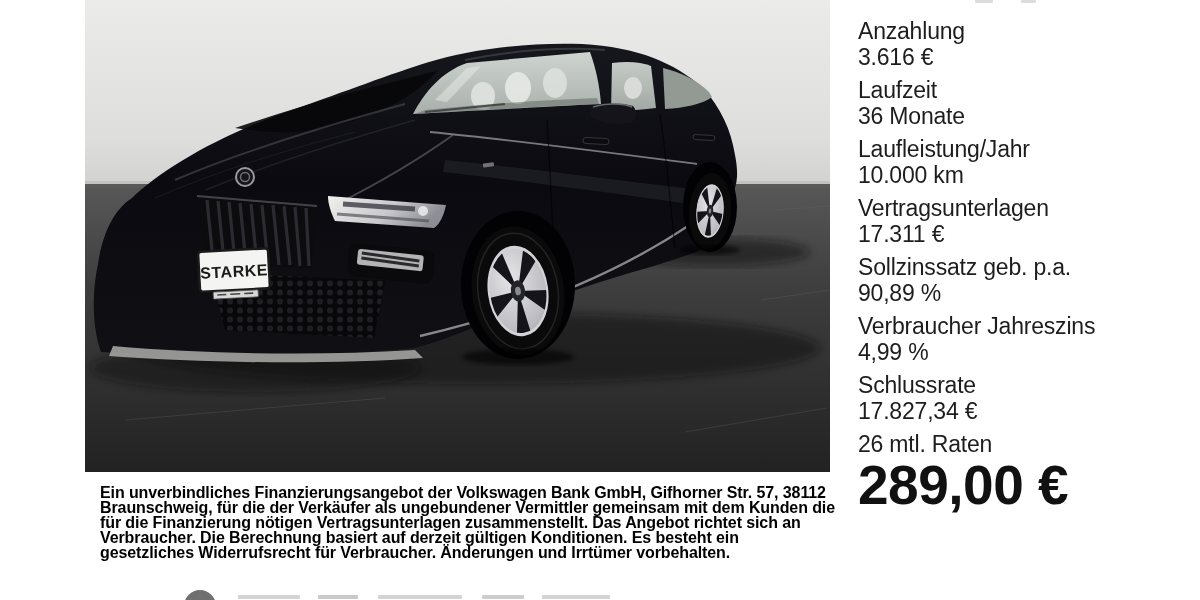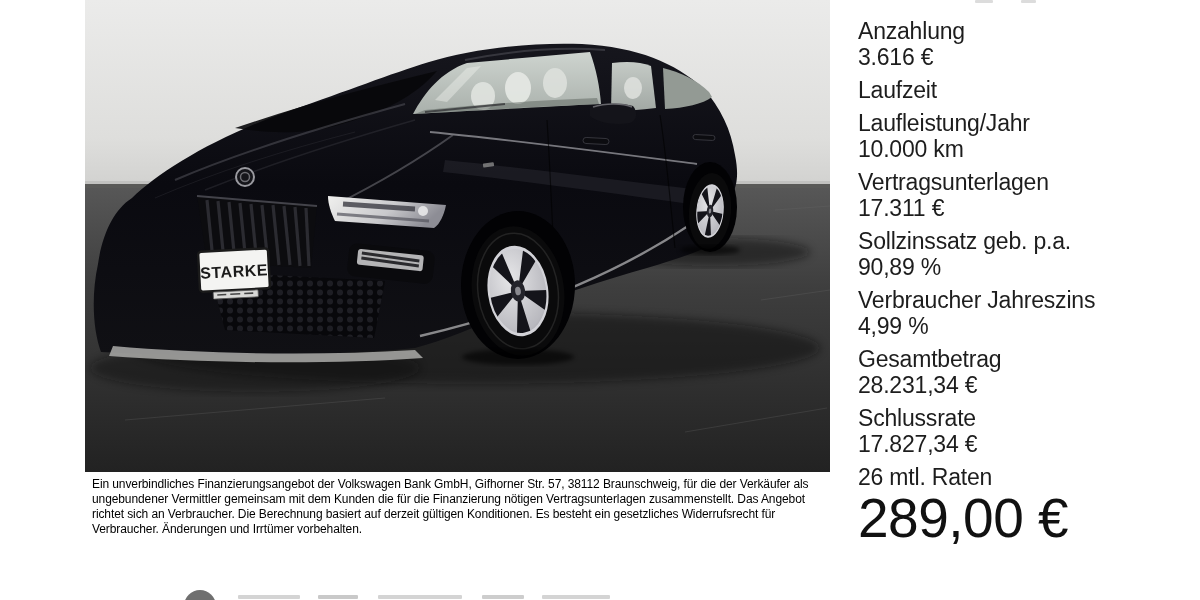--- a/index.html
+++ b/index.html
@@ -20,28 +20,28 @@
   .panel{
     position:absolute;left:858px;top:18px;width:338px;color:#1d1d1d;
   }
   .pair{margin-bottom:7px;}
   .flabel,.fvalue{
     font-size:23px;line-height:26px;font-weight:400;letter-spacing:-0.2px;
     white-space:nowrap;
   }
   .rate-label{font-size:23px;line-height:26px;font-weight:400;letter-spacing:-0.2px;}
   .rate-value{
-    font-size:55px;line-height:50px;font-weight:400;letter-spacing:-0.5px;
+    font-size:55px;line-height:50px;font-weight:700;letter-spacing:-0.5px;
     margin-top:3px;white-space:nowrap;color:#111;
   }
 
   
   .legal{
-    position:absolute;left:92px;top:477px;width:737px;margin:0;
-    font-size:12px;line-height:15px;font-weight:400;color:#000;
+    position:absolute;left:92px;top:477px;width:737px;margin:8px;
+    font-size:16px;line-height:15px;font-weight:700;color:#000;
     letter-spacing:-0.1px;
   }
 
   
   .footer-cut{
     position:absolute;left:180px;top:588px;width:460px;height:12px;
     overflow:hidden;opacity:.75;
   }
   .fc-circle{
     position:absolute;left:4px;top:2px;width:32px;height:32px;border-radius:50%;
@@ -274,40 +274,37 @@
       <span class="ta t2"></span>
   </div>
 
   <div class="panel">
     <div class="pair">
       <div class="flabel">Anzahlung</div>
       <div class="fvalue">3.616 €</div>
     </div>
     <div class="pair">
       <div class="flabel">Laufzeit</div>
+      <div class="fvalue">36 Monate</div>
     </div>
     <div class="pair">
       <div class="flabel">Laufleistung/Jahr</div>
       <div class="fvalue">10.000 km</div>
     </div>
     <div class="pair">
       <div class="flabel">Vertragsunterlagen</div>
       <div class="fvalue">17.311 €</div>
     </div>
     <div class="pair">
       <div class="flabel">Sollzinssatz geb. p.a.</div>
       <div class="fvalue">90,89 %</div>
     </div>
     <div class="pair">
       <div class="flabel">Verbraucher Jahreszins</div>
       <div class="fvalue">4,99 %</div>
-    </div>
-    <div class="pair">
-      <div class="flabel">Gesamtbetrag</div>
-      <div class="fvalue">28.231,34 €</div>
     </div>
     <div class="pair">
       <div class="flabel">Schlussrate</div>
       <div class="fvalue">17.827,34 €</div>
     </div>
     <div class="rate-label">26 mtl. Raten</div>
     <div class="rate-value">289,00 €</div>
   </div>
 
   <p class="legal">Ein unverbindliches Finanzierungsangebot der Volkswagen Bank GmbH, Gifhorner Str. 57, 38112 Braunschweig, für die der Verkäufer als ungebundener Vermittler gemeinsam mit dem Kunden die für die Finanzierung nötigen Vertragsunterlagen zusammenstellt. Das Angebot richtet sich an Verbraucher. Die Berechnung basiert auf derzeit gültigen Konditionen. Es besteht ein gesetzliches Widerrufsrecht für Verbraucher. Änderungen und Irrtümer vorbehalten.</p>

